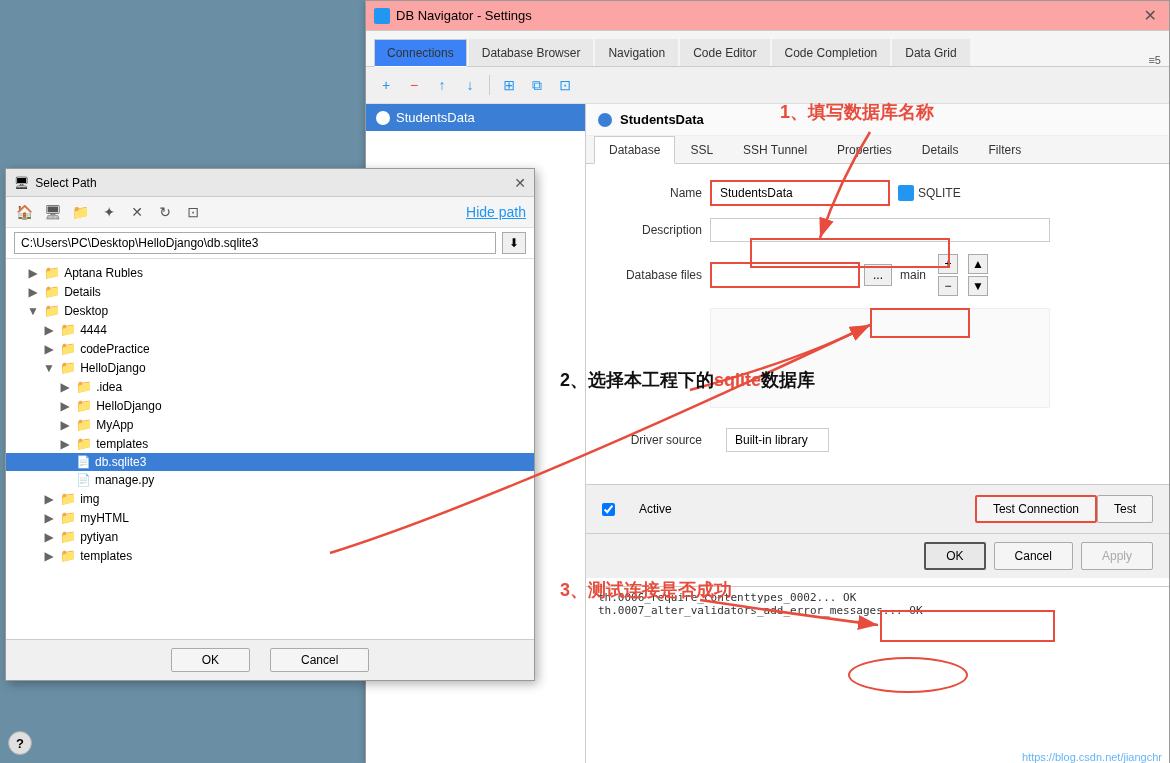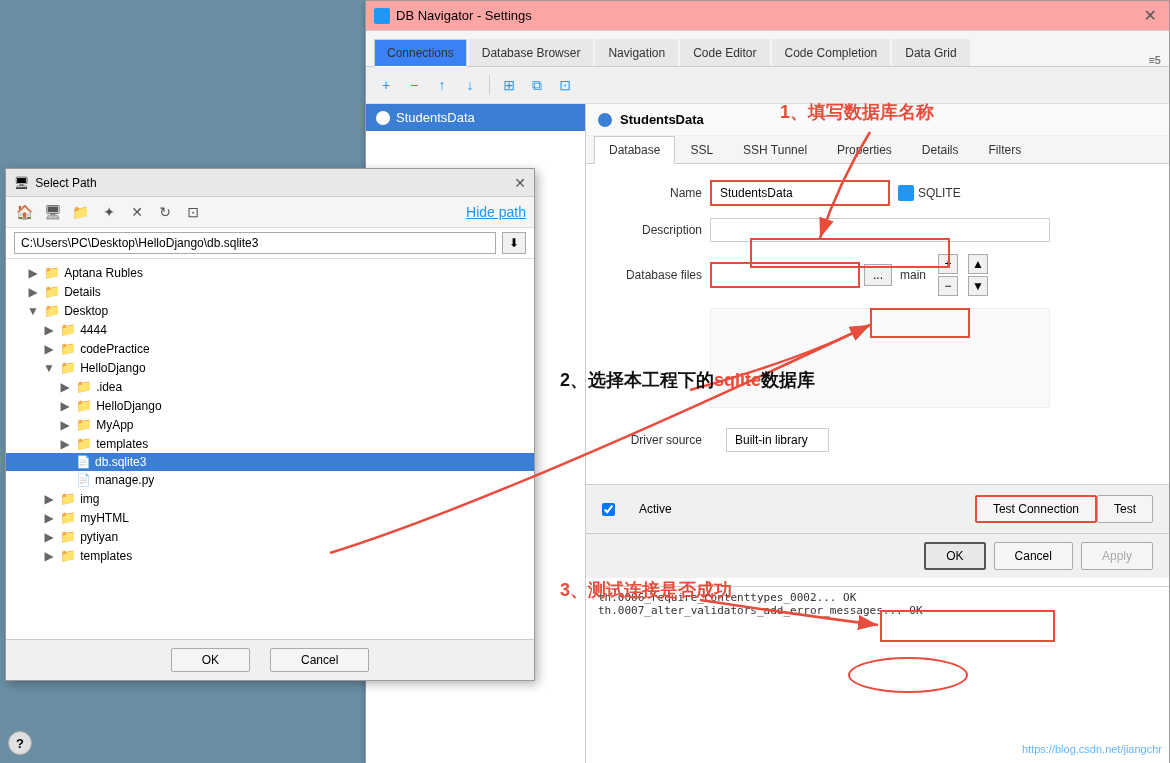--- a/index.html
+++ b/index.html
@@ -850,21 +850,21 @@
 </div>
 
 <div class="red-box" style="top:238px; left:750px; width:200px; height:30px;"></div>
 
 <div class="red-box" style="top:308px; left:870px; width:100px; height:30px;"></div>
 
 <div class="red-box" style="top:610px; left:880px; width:175px; height:32px;"></div>
 
 <div class="red-oval" style="top:657px; left:848px; width:120px; height:36px;"></div>
 
-<div style="position:absolute;bottom:8px;right:8px;font-size:11px;color:#2196F3;opacity:0.7;z-index:5;">https://blog.csdn.net/jiangchr</div>
+<div style="position:absolute;bottom:0;right:8px;font-size:11px;color:#2196F3;opacity:0.7;z-index:5;">https://blog.csdn.net/jiangchr</div>
 
 <svg class="arrow-svg" style="top:0;left:0;width:1170px;height:763px;pointer-events:none;z-index:28;">
 
   <defs>
     <marker id="arrowhead" markerWidth="8" markerHeight="6" refX="8" refY="3" orient="auto">
       <polygon points="0 0, 8 3, 0 6" fill="#e74c3c"></polygon>
     </marker>
   </defs>
 
   <path d="M 870 132 Q 840 180 820 238" stroke="#e74c3c" stroke-width="2.5" fill="none" marker-end="url(#arrowhead)"></path>

